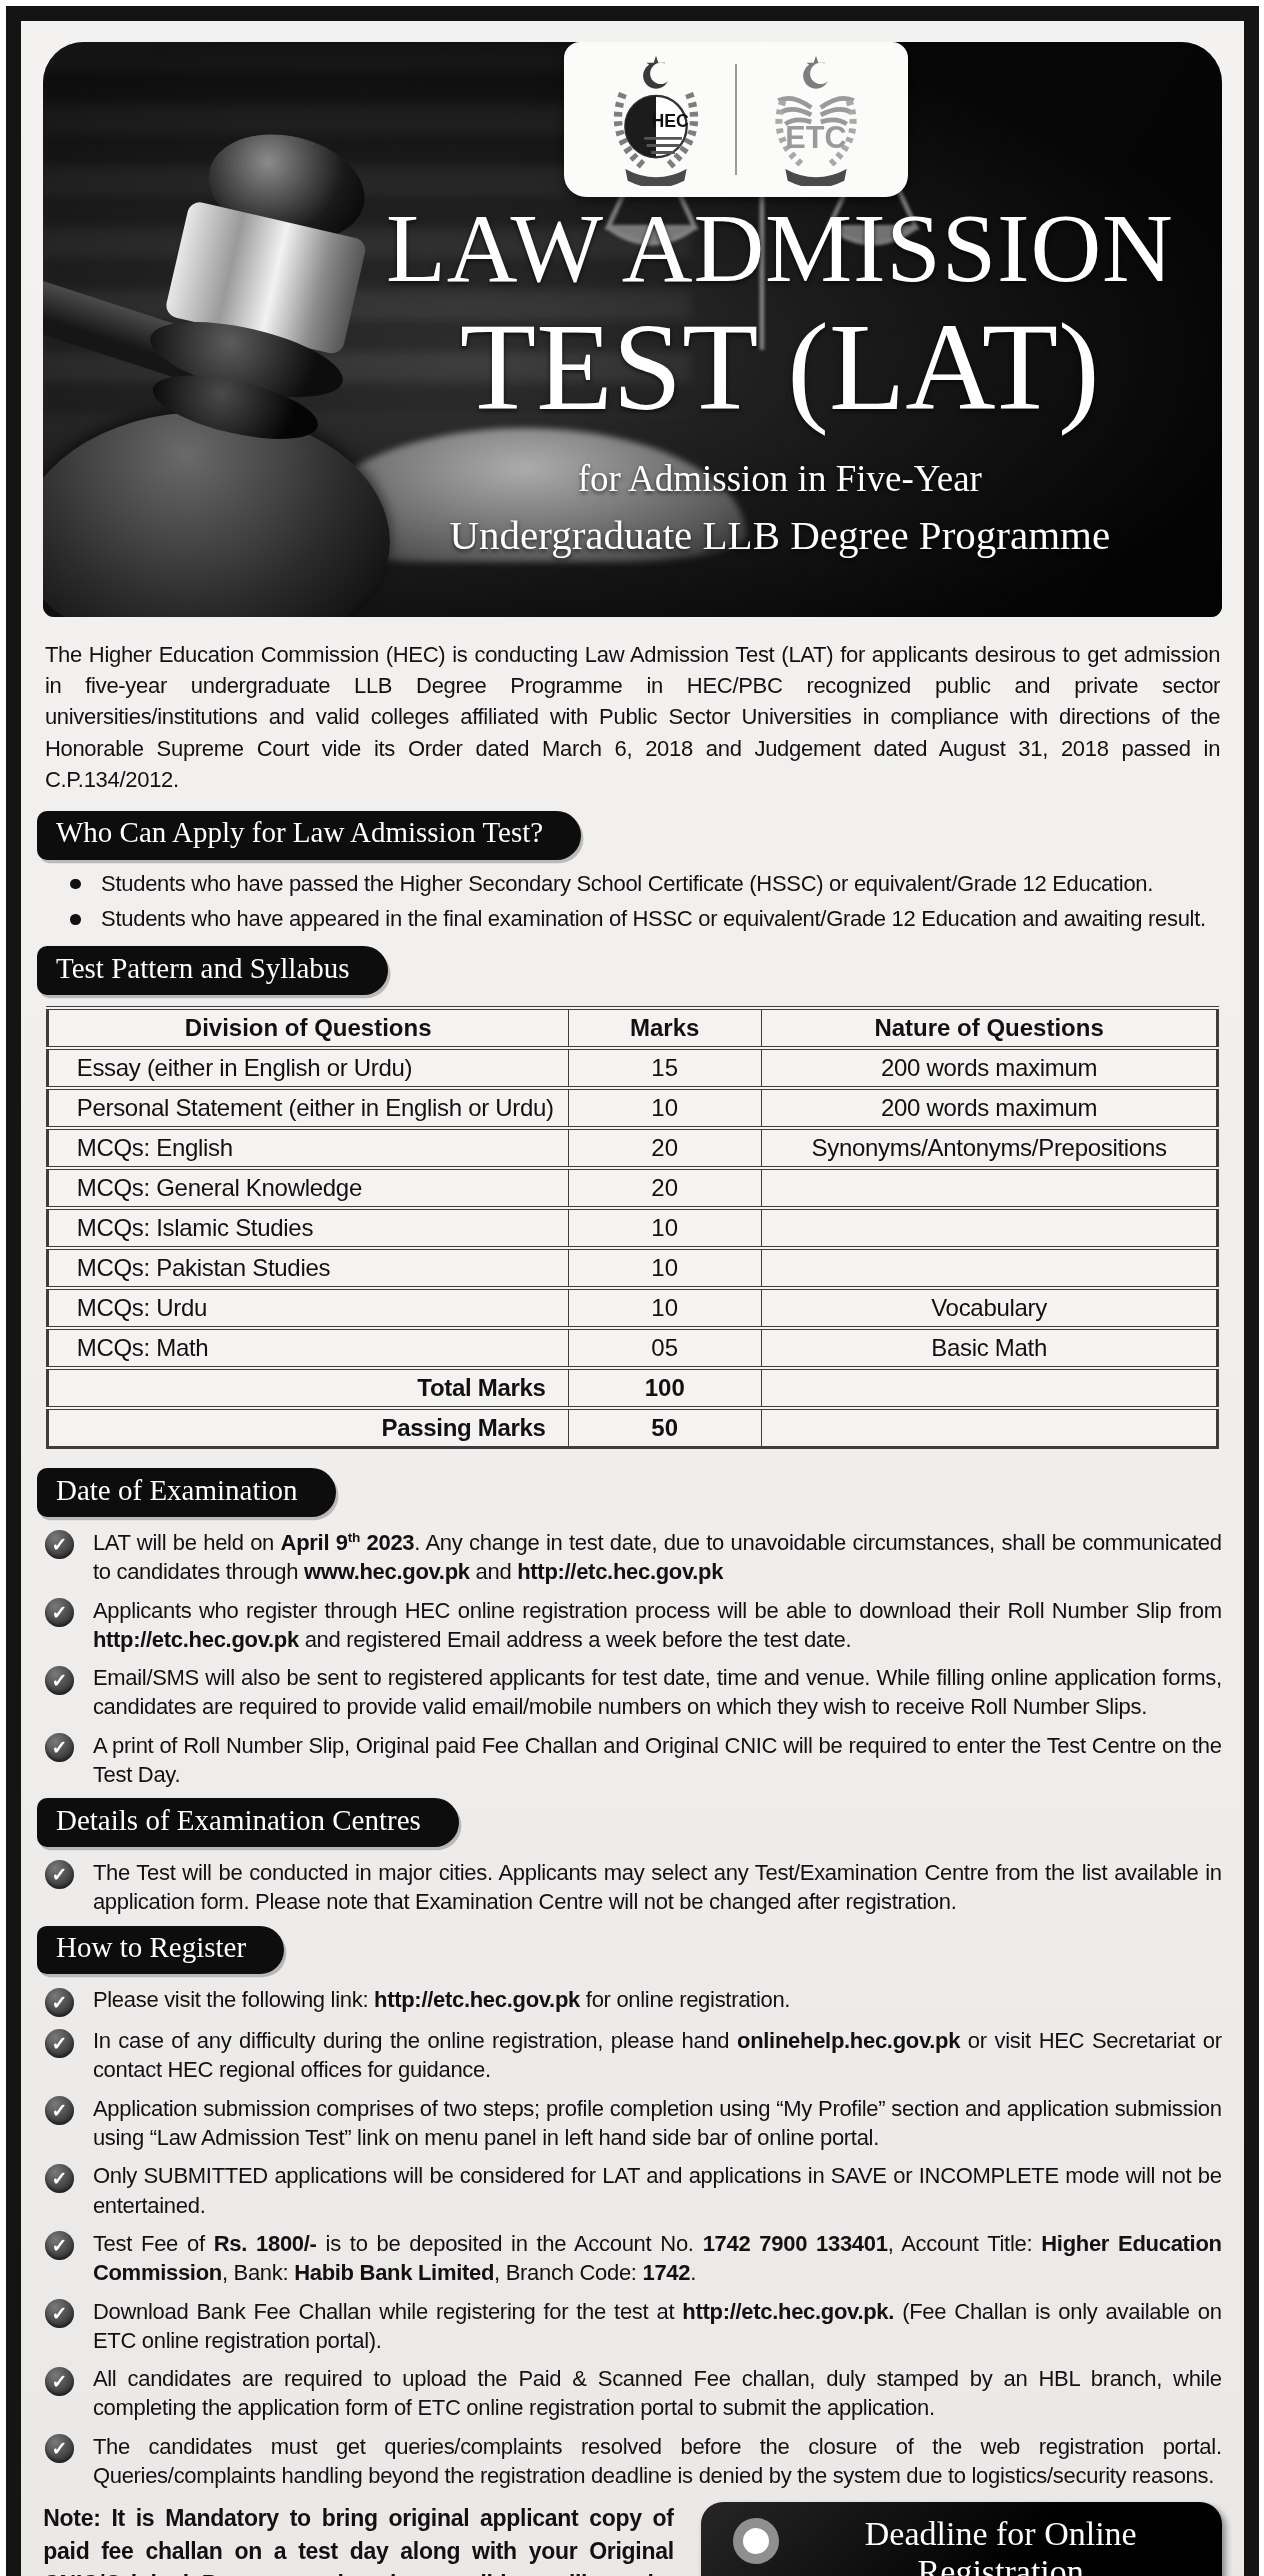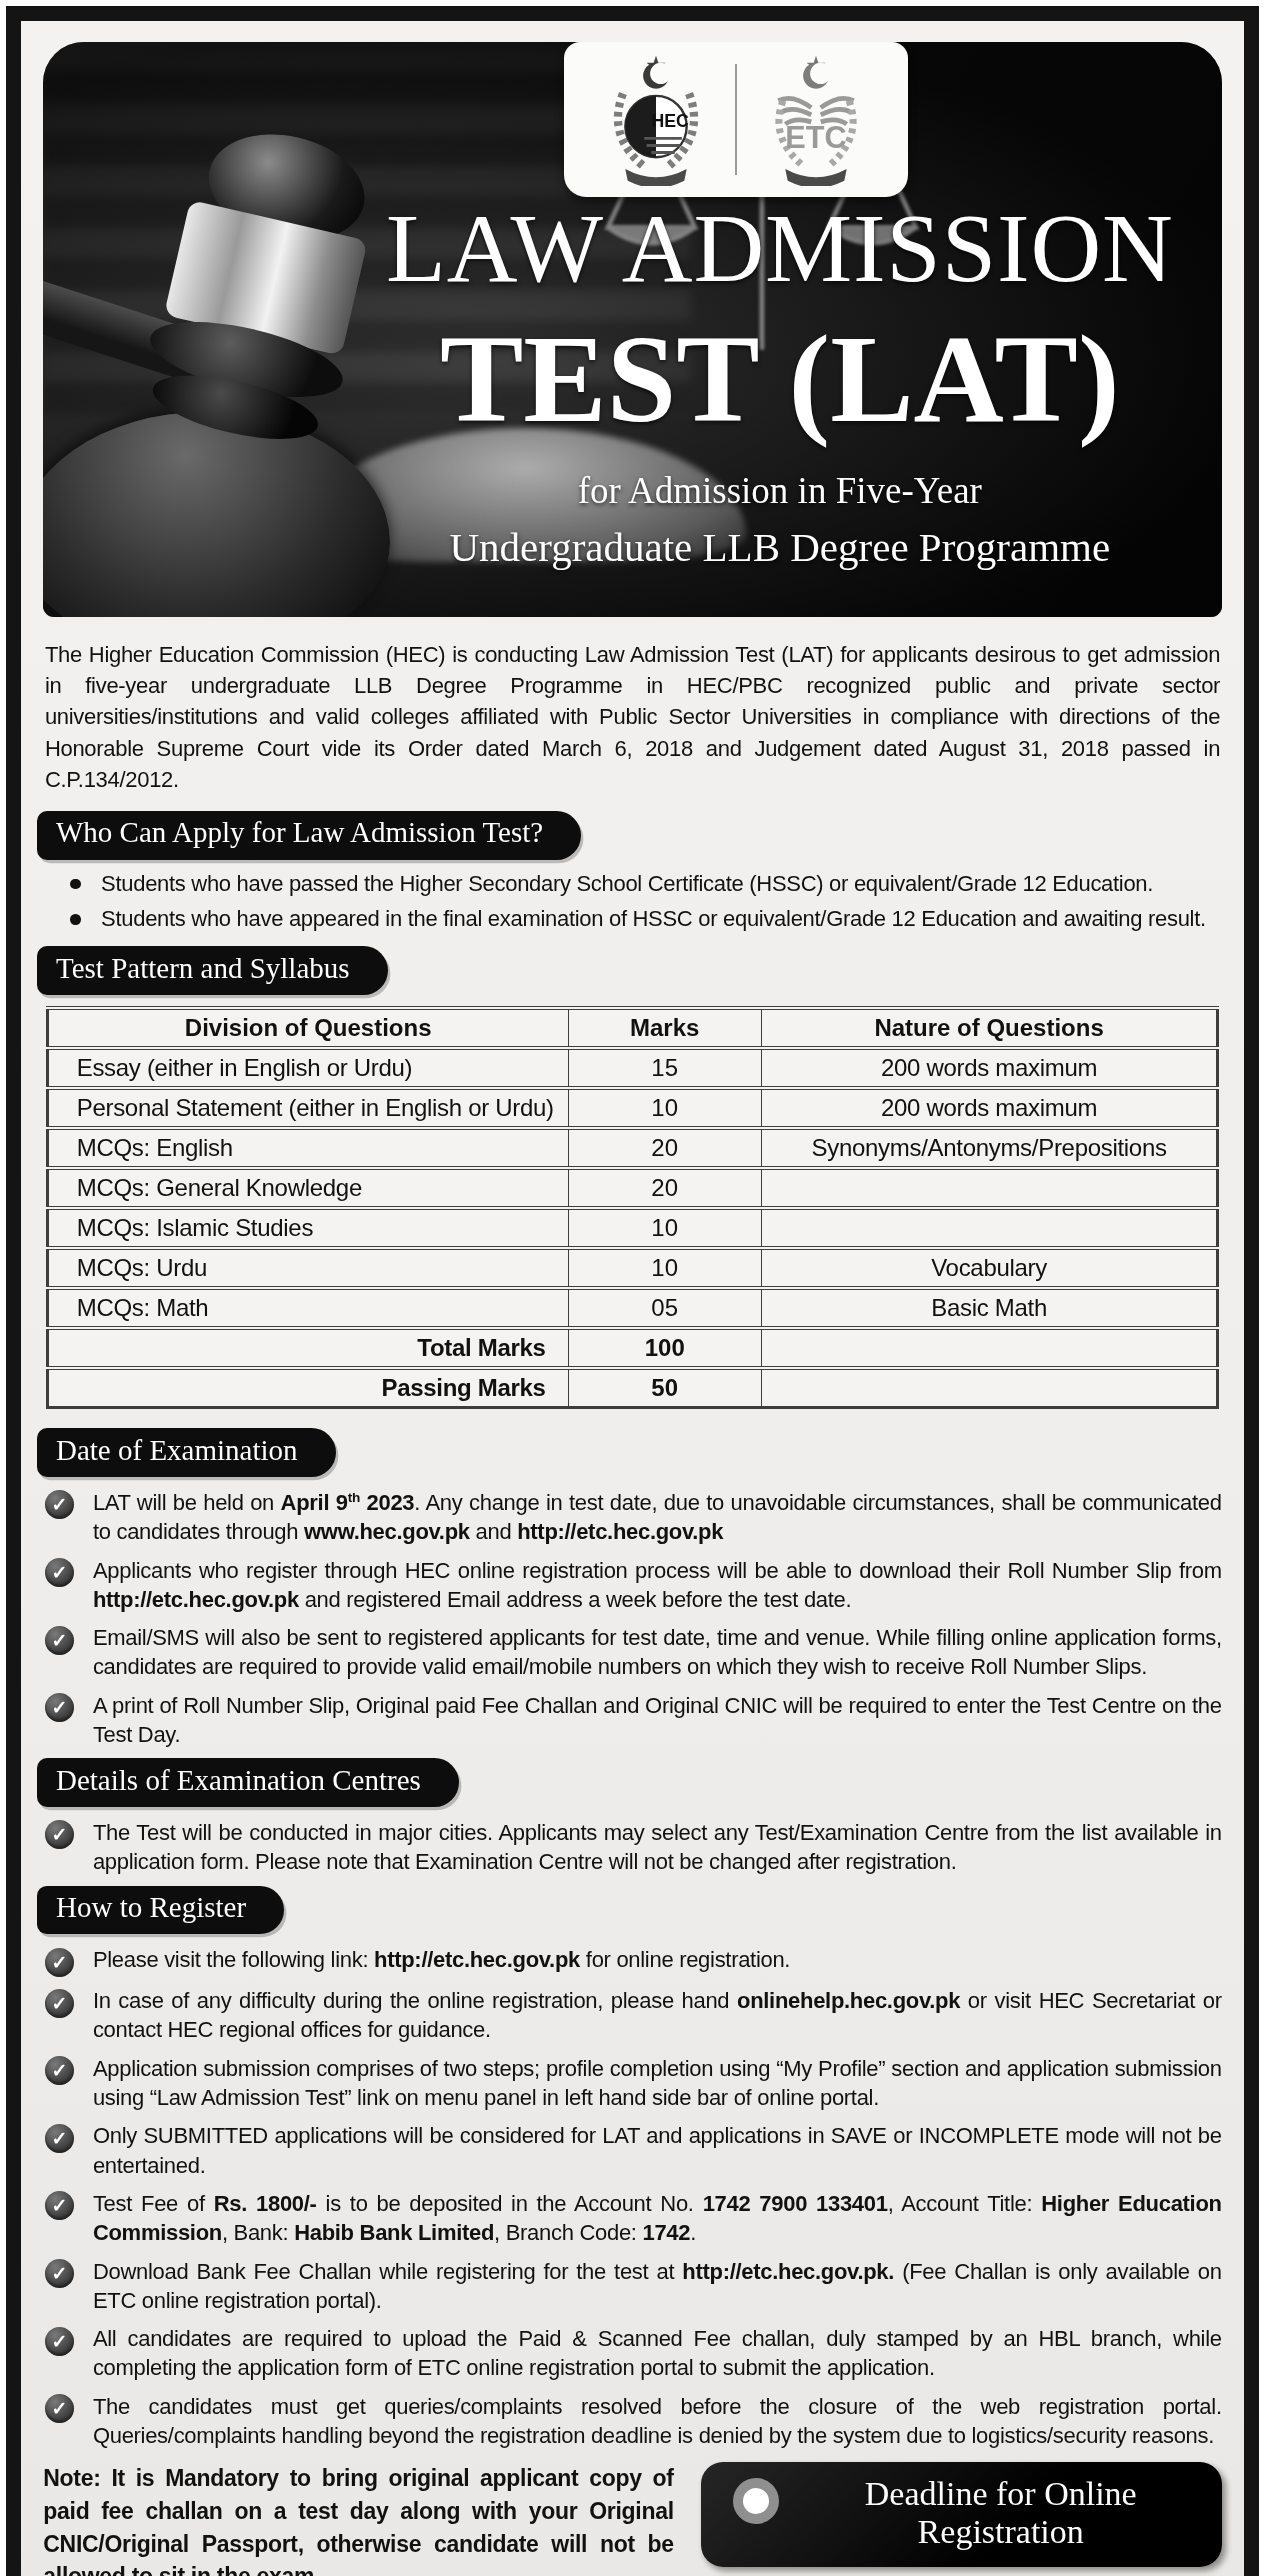--- a/index.html
+++ b/index.html
@@ -31,21 +31,21 @@
               background: radial-gradient(circle at 40% 30%, #4a4a4a, #050505 70%); }
   .gavel-handle { position: absolute; left: -47px; top: 261px; width: 221px; height: 51px; transform: rotate(18deg);
                   border-radius: 25px; background: linear-gradient(180deg, #4c4c4c, #161616 70%); }
   .logo-panel { position: absolute; top: 0; left: 44.2%; width: 29.2%; height: 155px; background: #fbfbfa;
                 border-radius: 16px 16px 22px 22px; display: flex; align-items: center; justify-content: center;
                 gap: 20.5px; box-shadow: 0 3.2px 8px rgba(0,0,0,.5); }
   .logo-divider { width: 1.6px; height: 111px; background: #9a9a9a; }
   .hero-titles { position: absolute; top: 156px; left: 26%; width: 73%; text-align: center; color: #fff;
                  font-family: "Liberation Serif", serif; text-shadow: 0 1.6px 4.7px rgba(0,0,0,.7); }
   .t1 { font-size: 98px; line-height: 1.04; letter-spacing: 0.8px; font-weight: 500; }
-  .t2 { font-size: 125px; line-height: 1.0; margin-top: 17px; font-weight: 700; }
+  .t2 { font-size: 125px; line-height: 1.0; margin-top: 5px; font-weight: 400; }
   .sub1 { font-size: 37px; margin-top: 27px; }
   .sub2 { font-size: 41px; margin-top: 11px; }
 
   
   .intro { font-size: 22px; line-height: 1.42; text-align: justify; letter-spacing: -0.3px; margin: 0 1.6px 16px; }
 
   .pill-row { margin: 8px 0 11px -6.3px; }
   .pill { display: inline-block; background: #0d0d0d; color: #fff; font-family: "Liberation Serif", serif;
           font-size: 29px; padding: 5.5px 38px 10.3px 19px; border-radius: 11px 27px 27px 11px;
           box-shadow: 2.4px 3.2px 0 rgba(0,0,0,.22); }
@@ -202,20 +202,25 @@
             <td class="c1">MCQs: General Knowledge</td>
             <td class="c2">20</td>
             <td class="c3"></td>
           </tr>
       <tr>
             <td class="c1">MCQs: Islamic Studies</td>
             <td class="c2">10</td>
             <td class="c3"></td>
           </tr>
       <tr>
+            <td class="c1">MCQs: Pakistan Studies</td>
+            <td class="c2">10</td>
+            <td class="c3"></td>
+          </tr>
+      <tr>
             <td class="c1">MCQs: Urdu</td>
             <td class="c2">10</td>
             <td class="c3">Vocabulary</td>
           </tr>
       <tr>
             <td class="c1">MCQs: Math</td>
             <td class="c2">05</td>
             <td class="c3">Basic Math</td>
           </tr>
       <tr>

